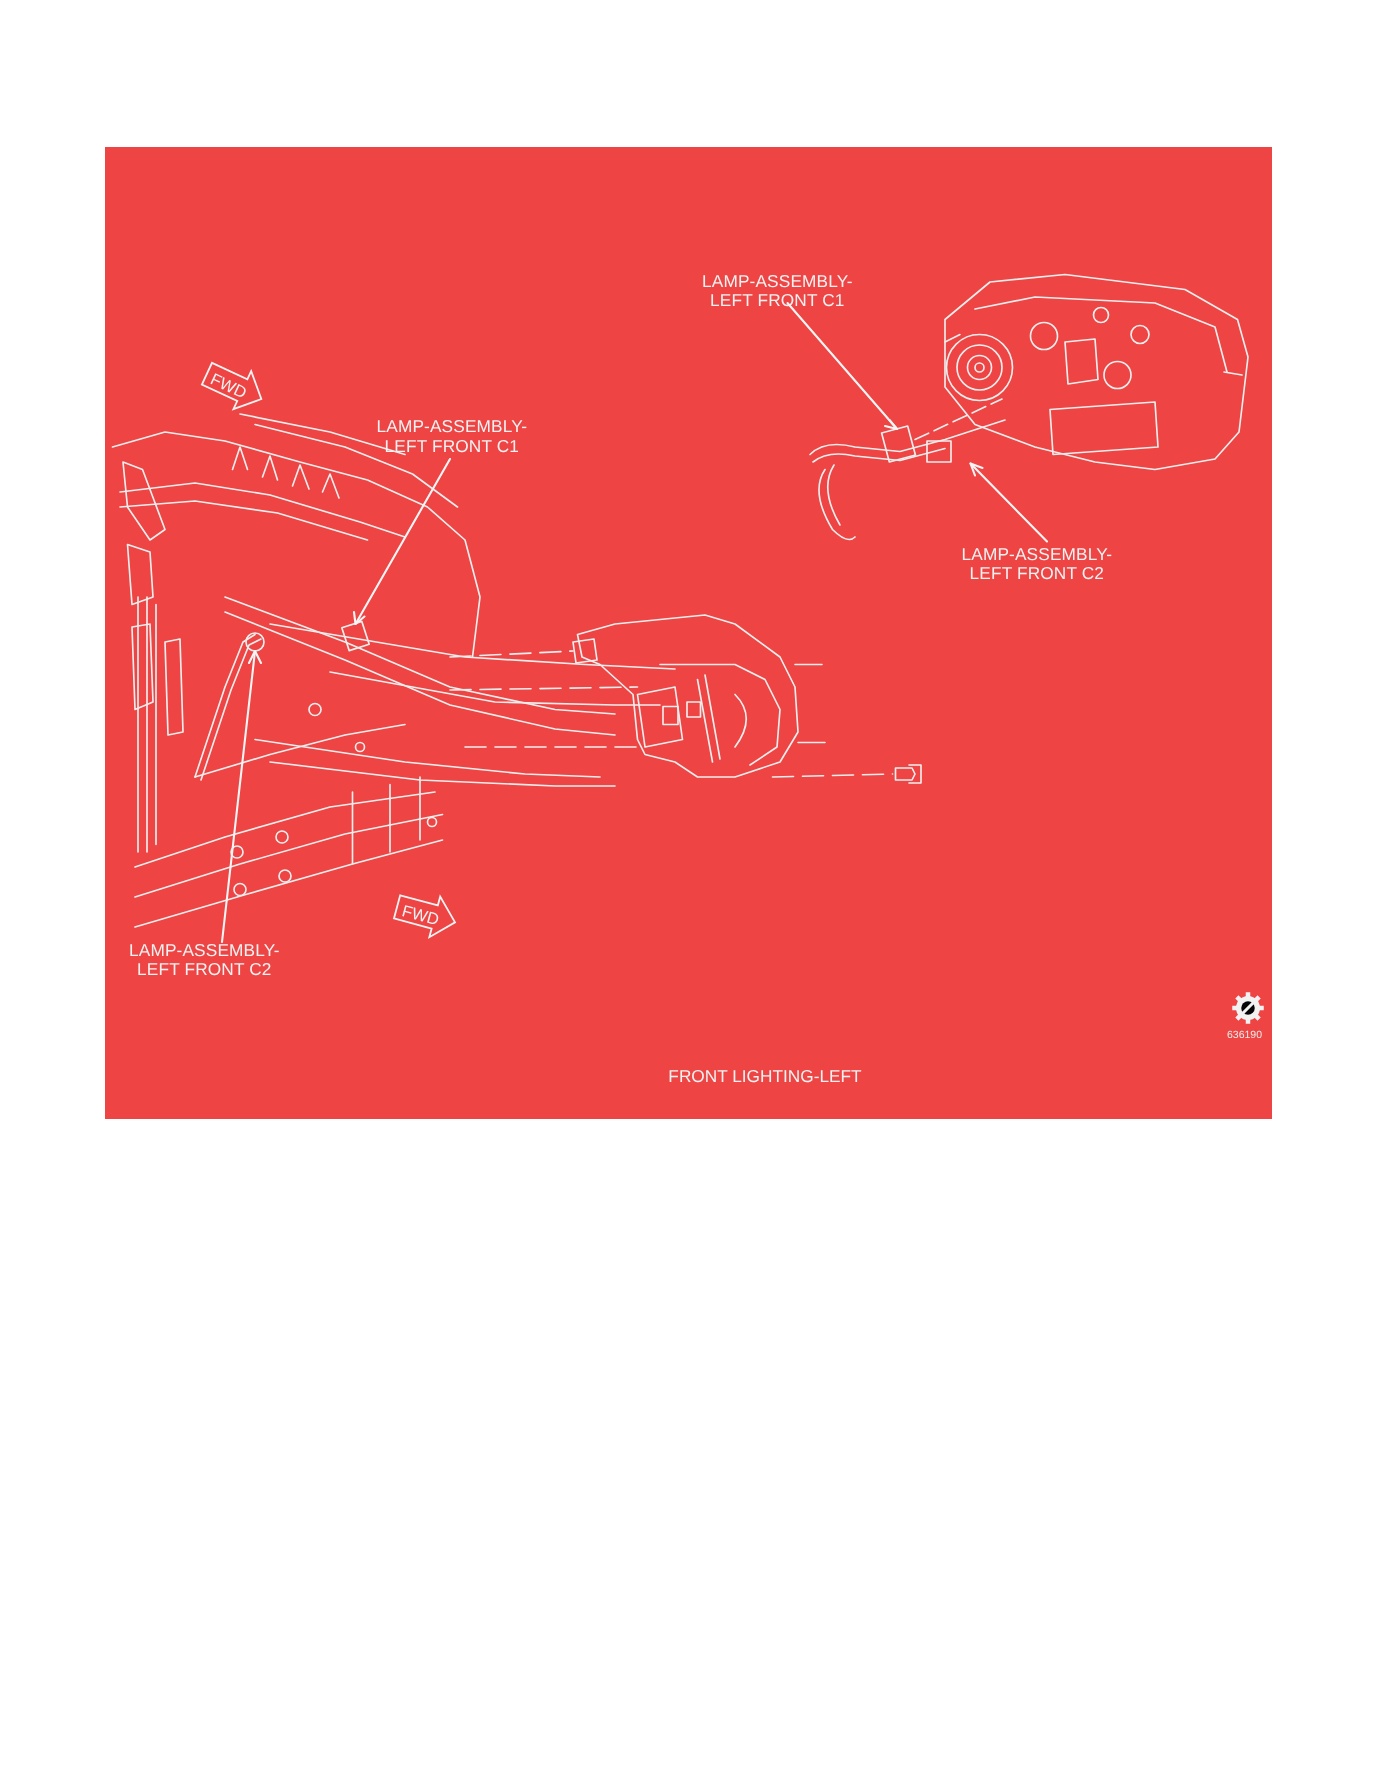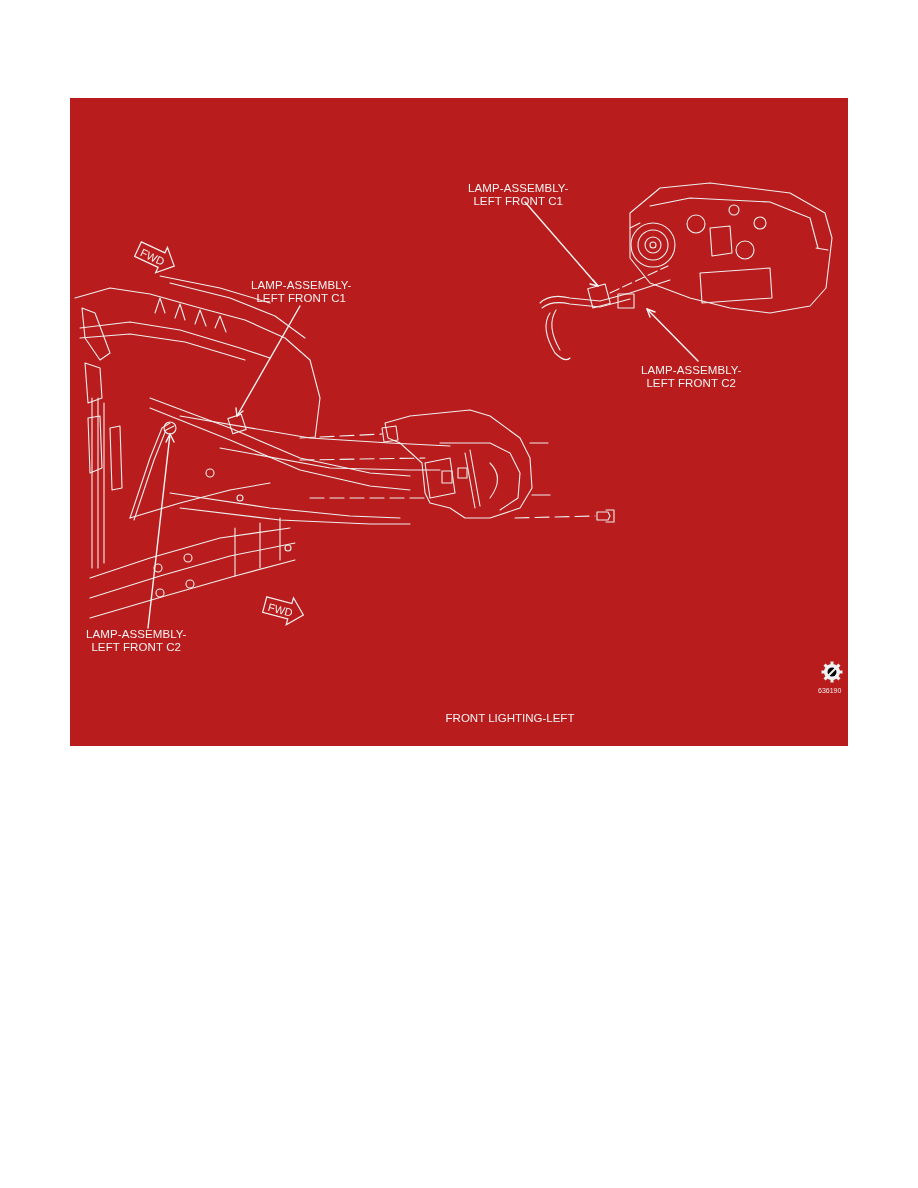--- a/index.html
+++ b/index.html
@@ -1,19 +1,19 @@
 <!DOCTYPE html>
 <html><head>
   <meta charset="utf-8">
   <style>
     html, body { margin: 0; padding: 0; background: #ffffff; }
     body { width: 918px; height: 1188px; position: relative; overflow: hidden;
            font-family: "Liberation Sans", sans-serif; }
     .figure { position: absolute; left: 70px; top: 98px; width: 778px; height: 648px;
-              background: #b91c1c; overflow: hidden; }
+              background: #ef4444; overflow: hidden; }
     .figure svg.art { position: absolute; left: 0; top: 0; }
     .callout { position: absolute; color: #f2f2f2; font-size: 11.5px; line-height: 13px;
                text-align: center; white-space: nowrap; letter-spacing: 0.1px; }
     .callout span { display: block; }
     .caption { position: absolute; left: 18px; width: 844px; top: 614px; text-align: center;
                color: #f2f2f2; font-size: 11.5px; }
     .logo { position: absolute; left: 751px; top: 563px; width: 22px; height: 22px; }
     .fig-id { position: absolute; left: 748px; top: 589px; color: #eaeaea; font-size: 7px; }
     .fwd { position: absolute; }
   </style>

